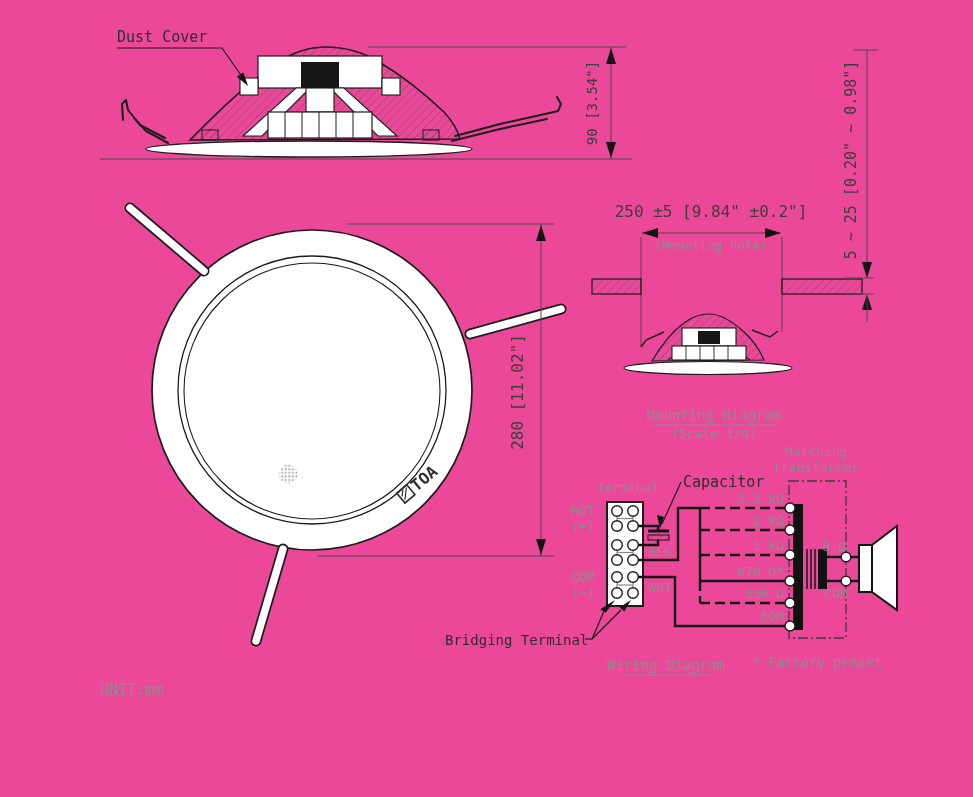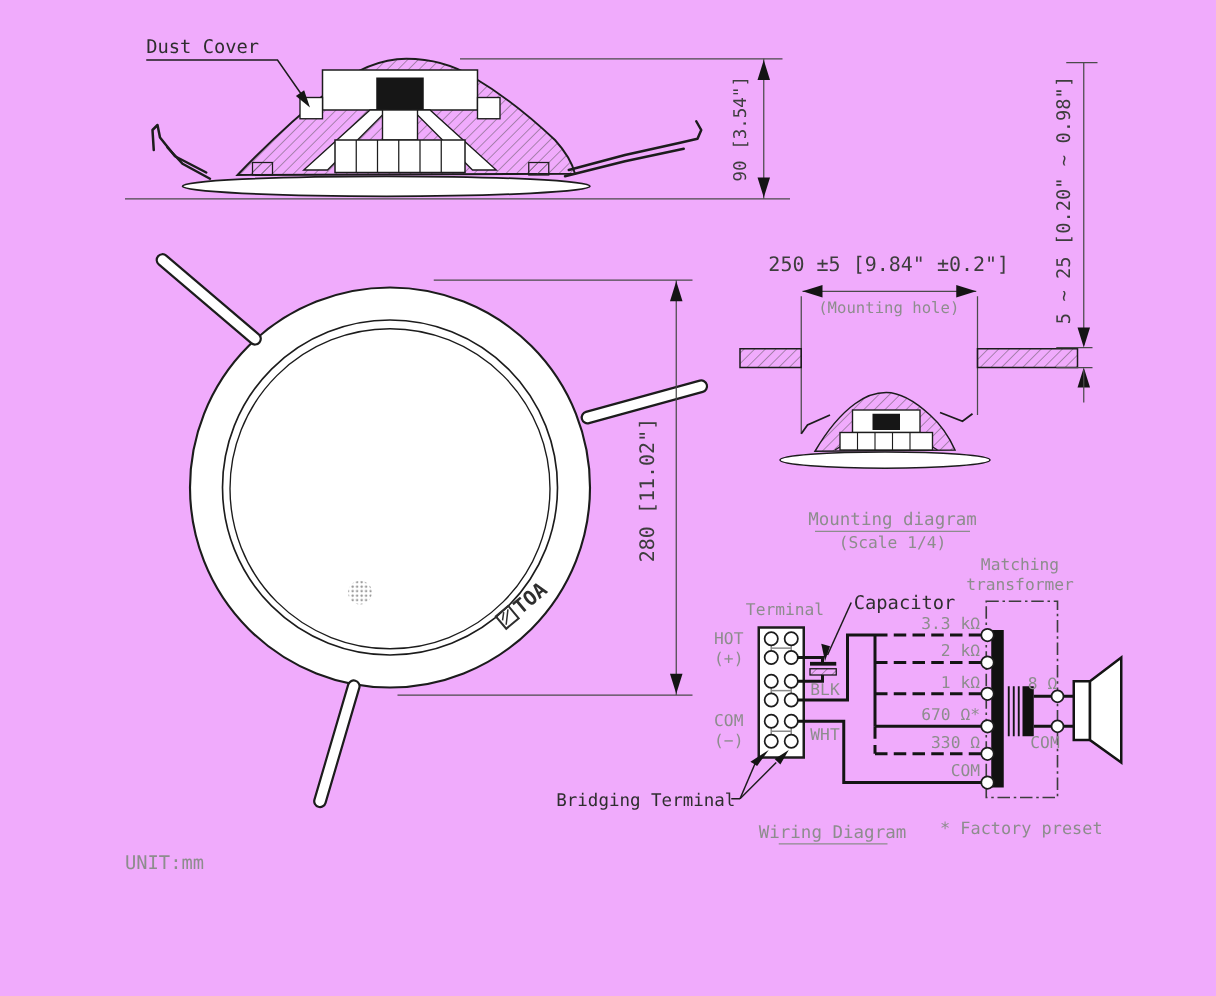--- a/index.html
+++ b/index.html
@@ -1,16 +1,16 @@
 <!DOCTYPE html>
 <html><head>
 <meta charset="utf-8">
 <style>
   html,body { margin:0; padding:0; background:#ffffff; }
-  .canvas { position:relative; width:973px; height:797px; background:#f0abfc; overflow:hidden; }
+  .canvas { position:relative; width:973px; height:797px; background:#ec4899; overflow:hidden; }
   svg { display:block; }
   svg text { font-family:"DejaVu Sans Mono", monospace; }
   .t-dark  { fill:#2e2e2e; }
   .t-dim   { fill:#3d3d3d; }
   .t-gray  { fill:#8d8d8d; }
   .ln      { stroke:#1c1c1c; fill:none; }
   .ln-thin { stroke:#4a4a4a; stroke-width:1; fill:none; }
   .wire    { stroke:#141414; stroke-width:2.4; fill:none; }
   .wire-d  { stroke:#141414; stroke-width:2.4; fill:none; stroke-dasharray:10 5; }
   .arrow   { fill:#141414; stroke:none; }

